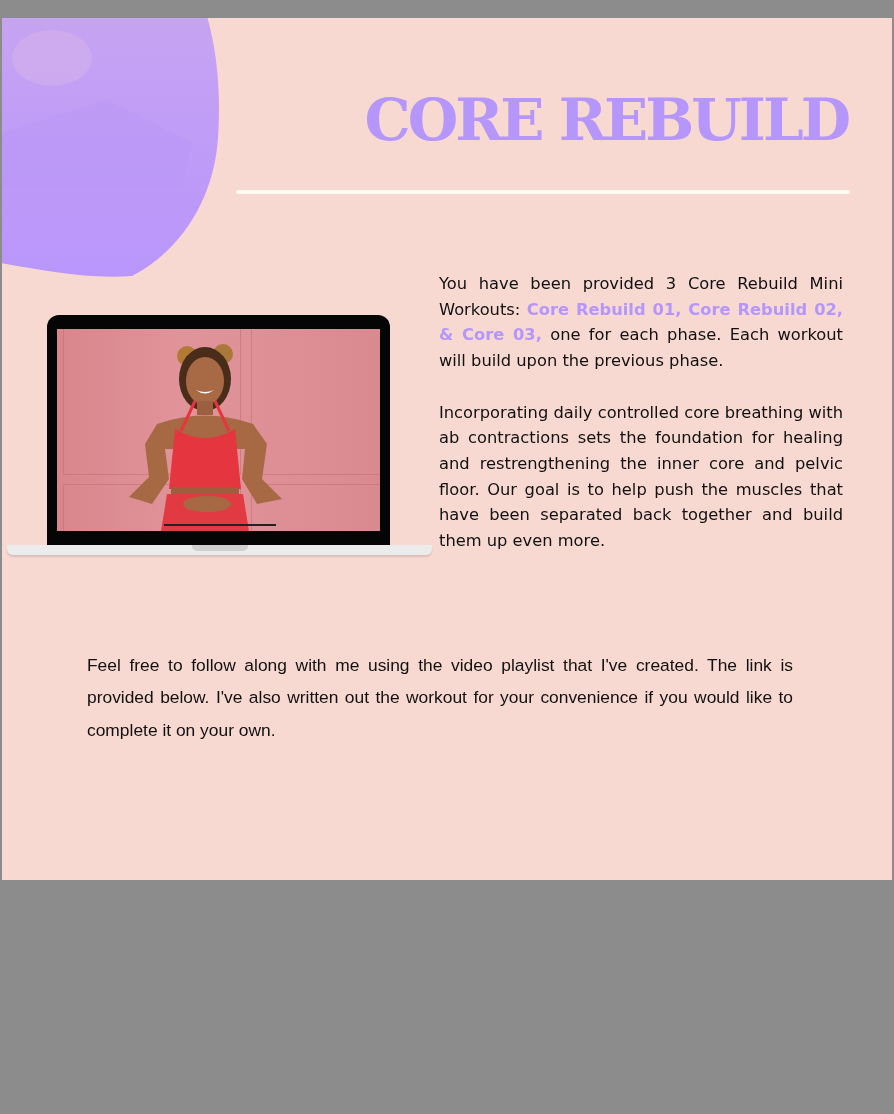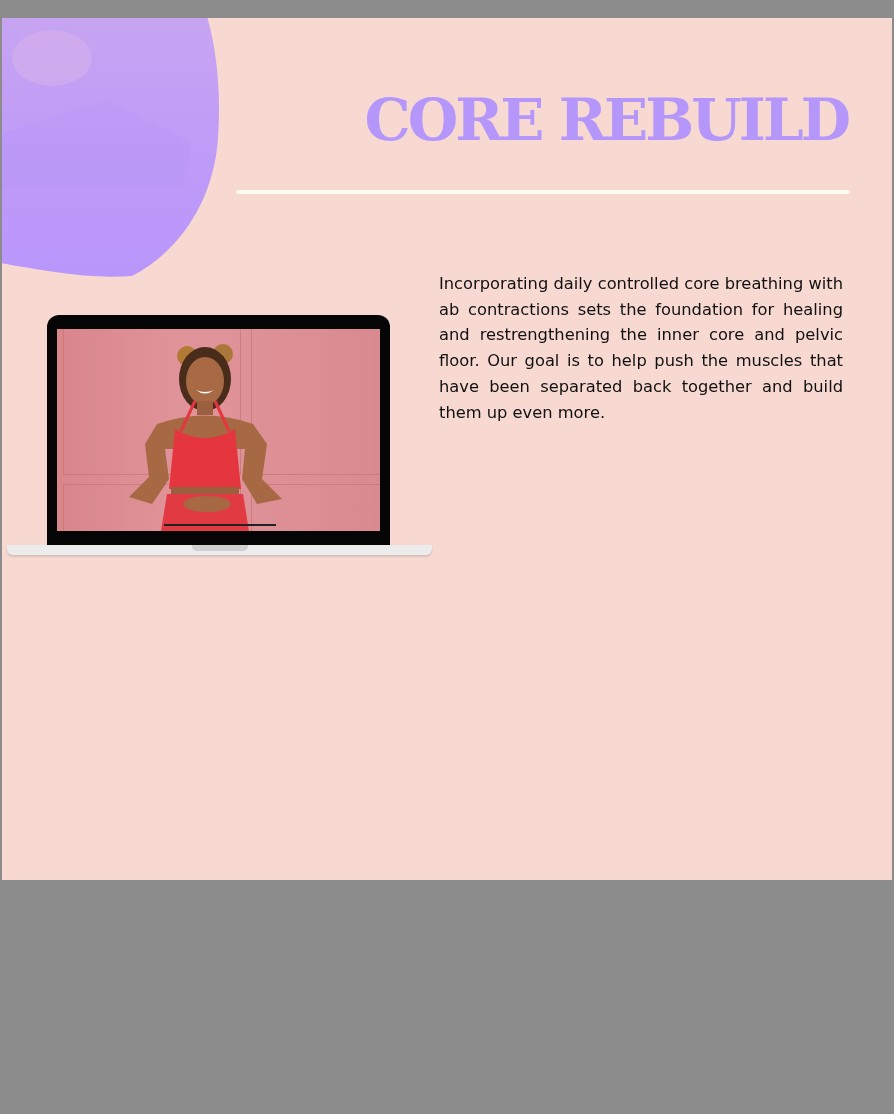--- a/index.html
+++ b/index.html
@@ -128,19 +128,21 @@
           <ellipse cx="150" cy="175" rx="24" ry="8" fill="#a76844"></ellipse>
         </svg>
         <div class="progress"></div>
       </div>
     </div>
     <div class="base"></div>
     <div class="notch"></div>
   </div>
 
   <div class="intro">
+    <p><span>You have been provided 3 Core Rebuild Mini Workouts: </span><span class="hl">Core Rebuild 01, Core Rebuild 02, &amp; Core 03,</span><span> one for each phase. Each workout will build upon the previous phase.</span></p>
     <p>Incorporating daily controlled core breathing with ab contractions sets the foundation for healing and restrengthening the inner core and pelvic floor. Our goal is to help push the muscles that have been separated back together and build them up even more.</p>
   </div>
 
   <div class="body2">
+    <p class="gap">Feel free to follow along with me using the video playlist that I've created. The link is provided below. I've also written out the workout for your convenience if you would like to complete it on your own.</p>
   </div>
 
 </div>
 
 </body></html>

